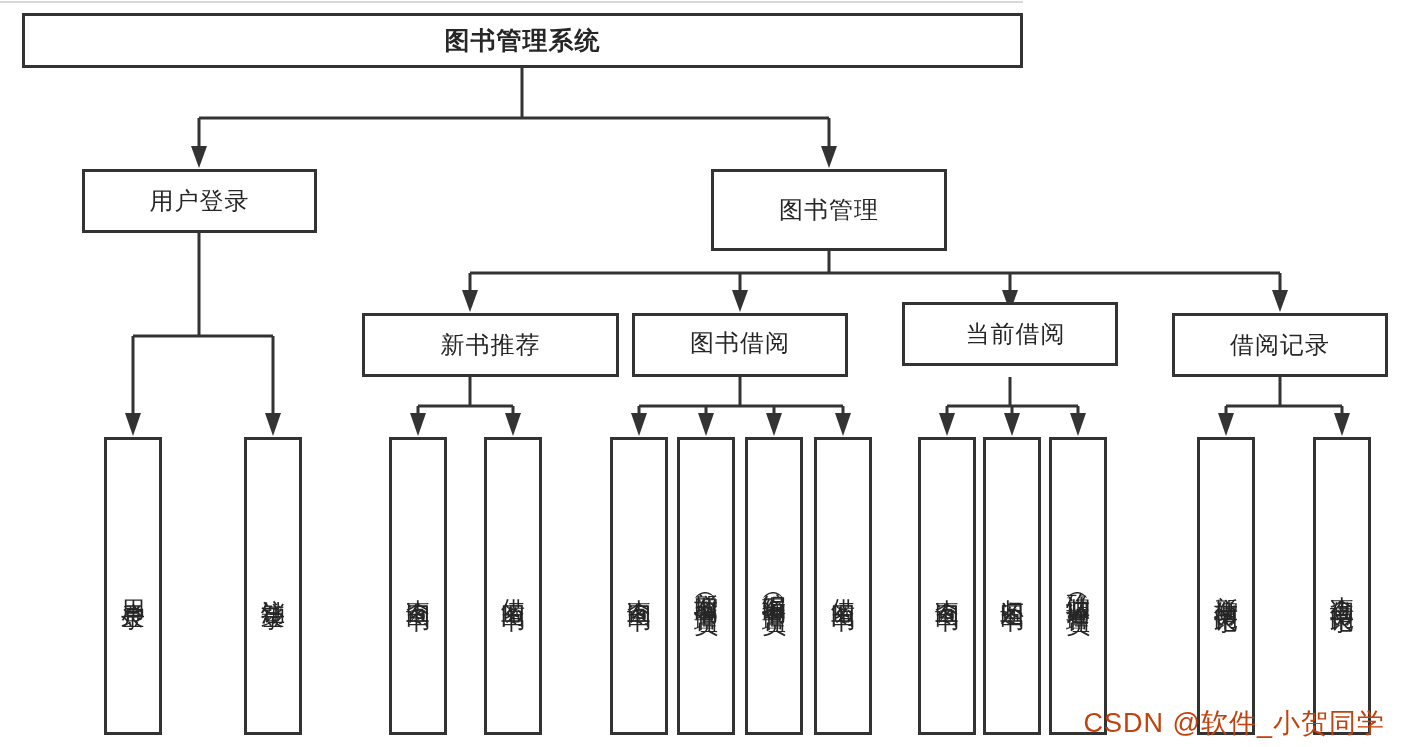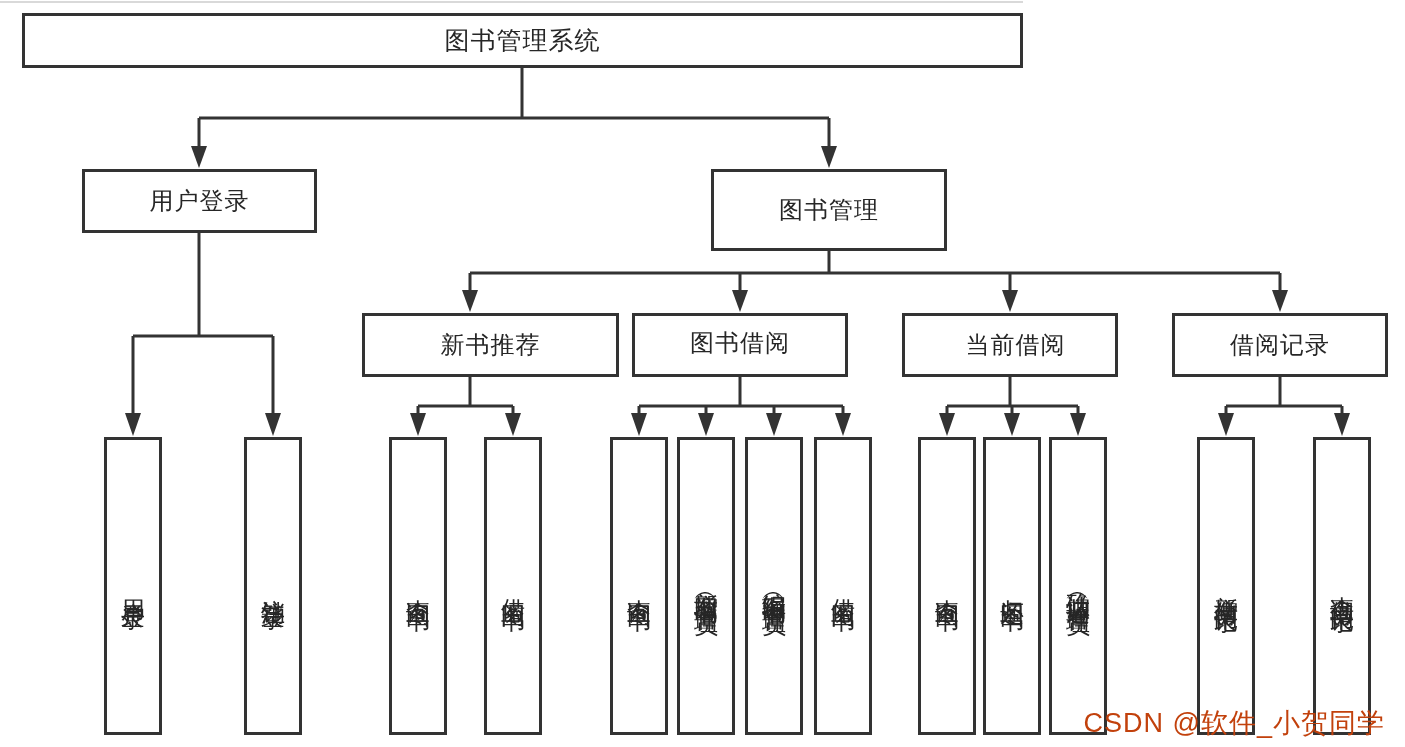--- a/index.html
+++ b/index.html
@@ -6,21 +6,21 @@
   .stage{
     position:relative;width:1405px;height:747px;background:#ffffff;overflow:hidden;
     font-family:"Liberation Sans","DejaVu Sans",sans-serif;color:#262626;
   }
   .wires{position:absolute;left:0;top:0;width:1405px;height:747px;pointer-events:none;}
   .hnode{
     position:absolute;box-sizing:border-box;border:3px solid #333333;background:#ffffff;
     display:flex;align-items:center;justify-content:center;
     font-size:24px;letter-spacing:1px;line-height:1;z-index:2;
   }
-  .hnode.root{font-size:25px;}
+  .hnode.root{font-size:25px;font-weight:bold;}
   .vnode{
     position:absolute;box-sizing:border-box;top:437px;width:58px;height:298px;
     border:3px solid #333333;background:#ffffff;
     display:flex;align-items:center;justify-content:center;
     writing-mode:vertical-rl;text-orientation:mixed;
     font-size:24px;letter-spacing:3px;line-height:1;z-index:2;
   }
   .edge-artifact{position:absolute;left:0;top:1px;width:1023px;height:2px;background:#d9d9d9;z-index:1;}
   .watermark{
     position:absolute;right:20px;bottom:6px;z-index:5;
@@ -91,21 +91,21 @@
   <div class="hnode" style="left:711px;top:169px;width:236px;height:82px;">
     <span>图书管理</span>
   </div>
 
   <div class="hnode" style="left:362px;top:313px;width:257px;height:64px;">
     <span>新书推荐</span>
   </div>
   <div class="hnode" style="left:632px;top:313px;width:216px;height:64px;font-family:Liberation Mono, monospace;">
     <span>图书借阅</span>
   </div>
-  <div class="hnode" style="left:902px;top:313px;width:216px;height:64px;padding-left:11px;">
+  <div class="hnode" style="left:902px;top:302px;width:216px;height:64px;padding-left:11px;">
     <span>当前借阅</span>
   </div>
   <div class="hnode" style="left:1172px;top:313px;width:216px;height:64px;">
     <span>借阅记录</span>
   </div>
 
   <div class="vnode" style="left:104px;">
     <span>用户登录</span>
   </div>
   <div class="vnode" style="left:244px;">

